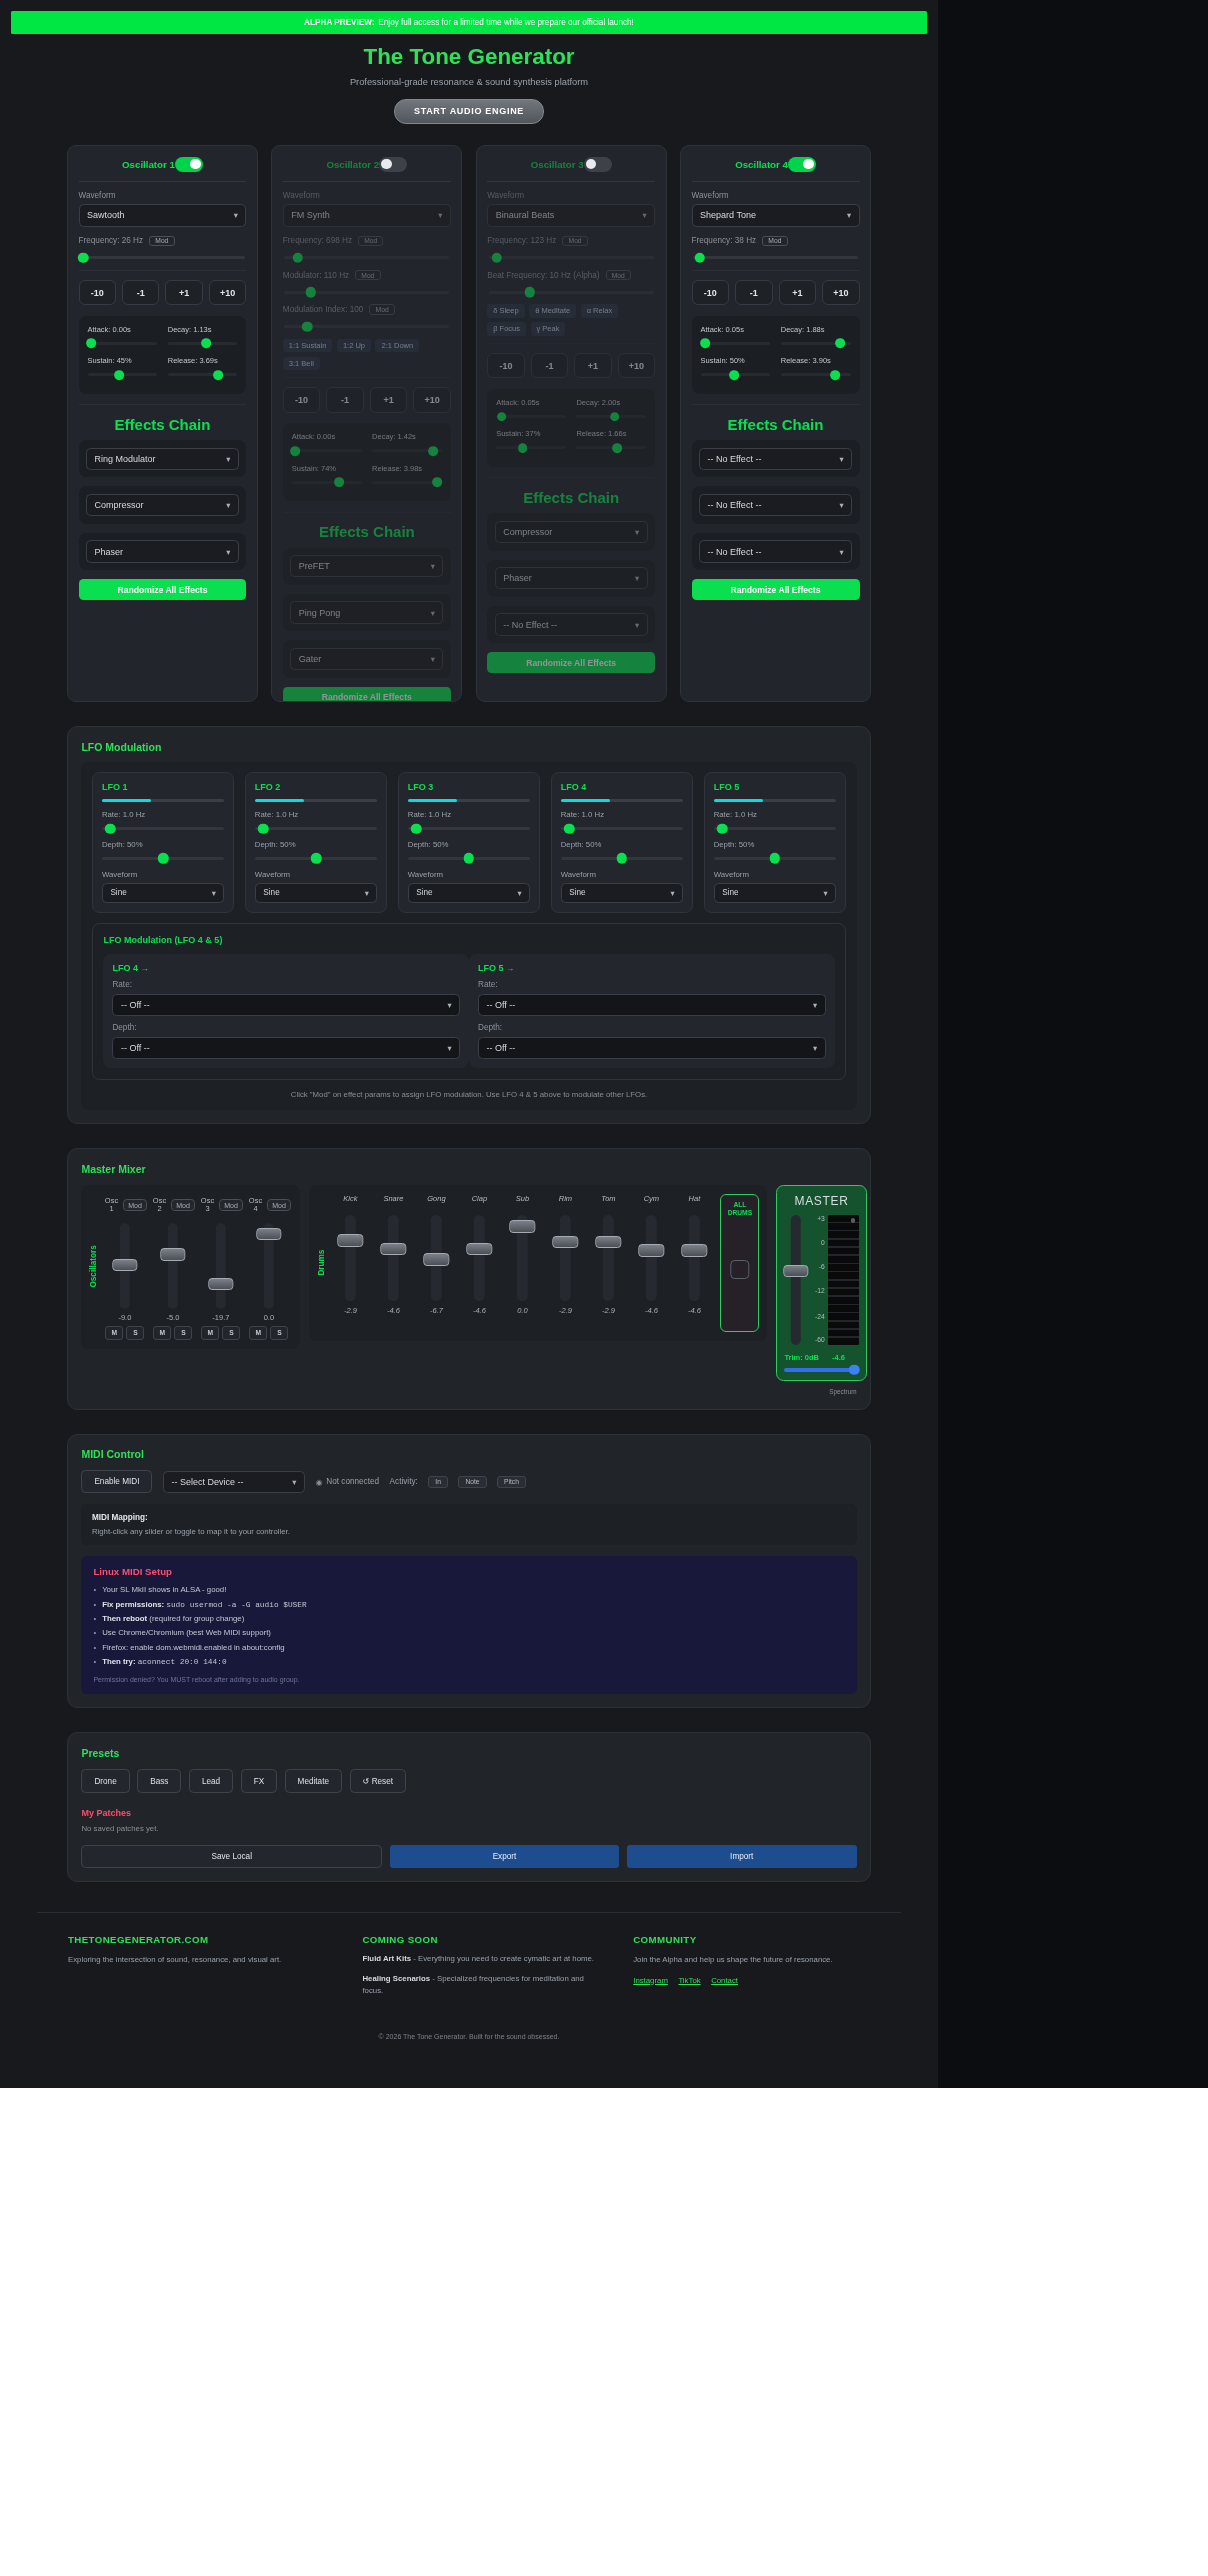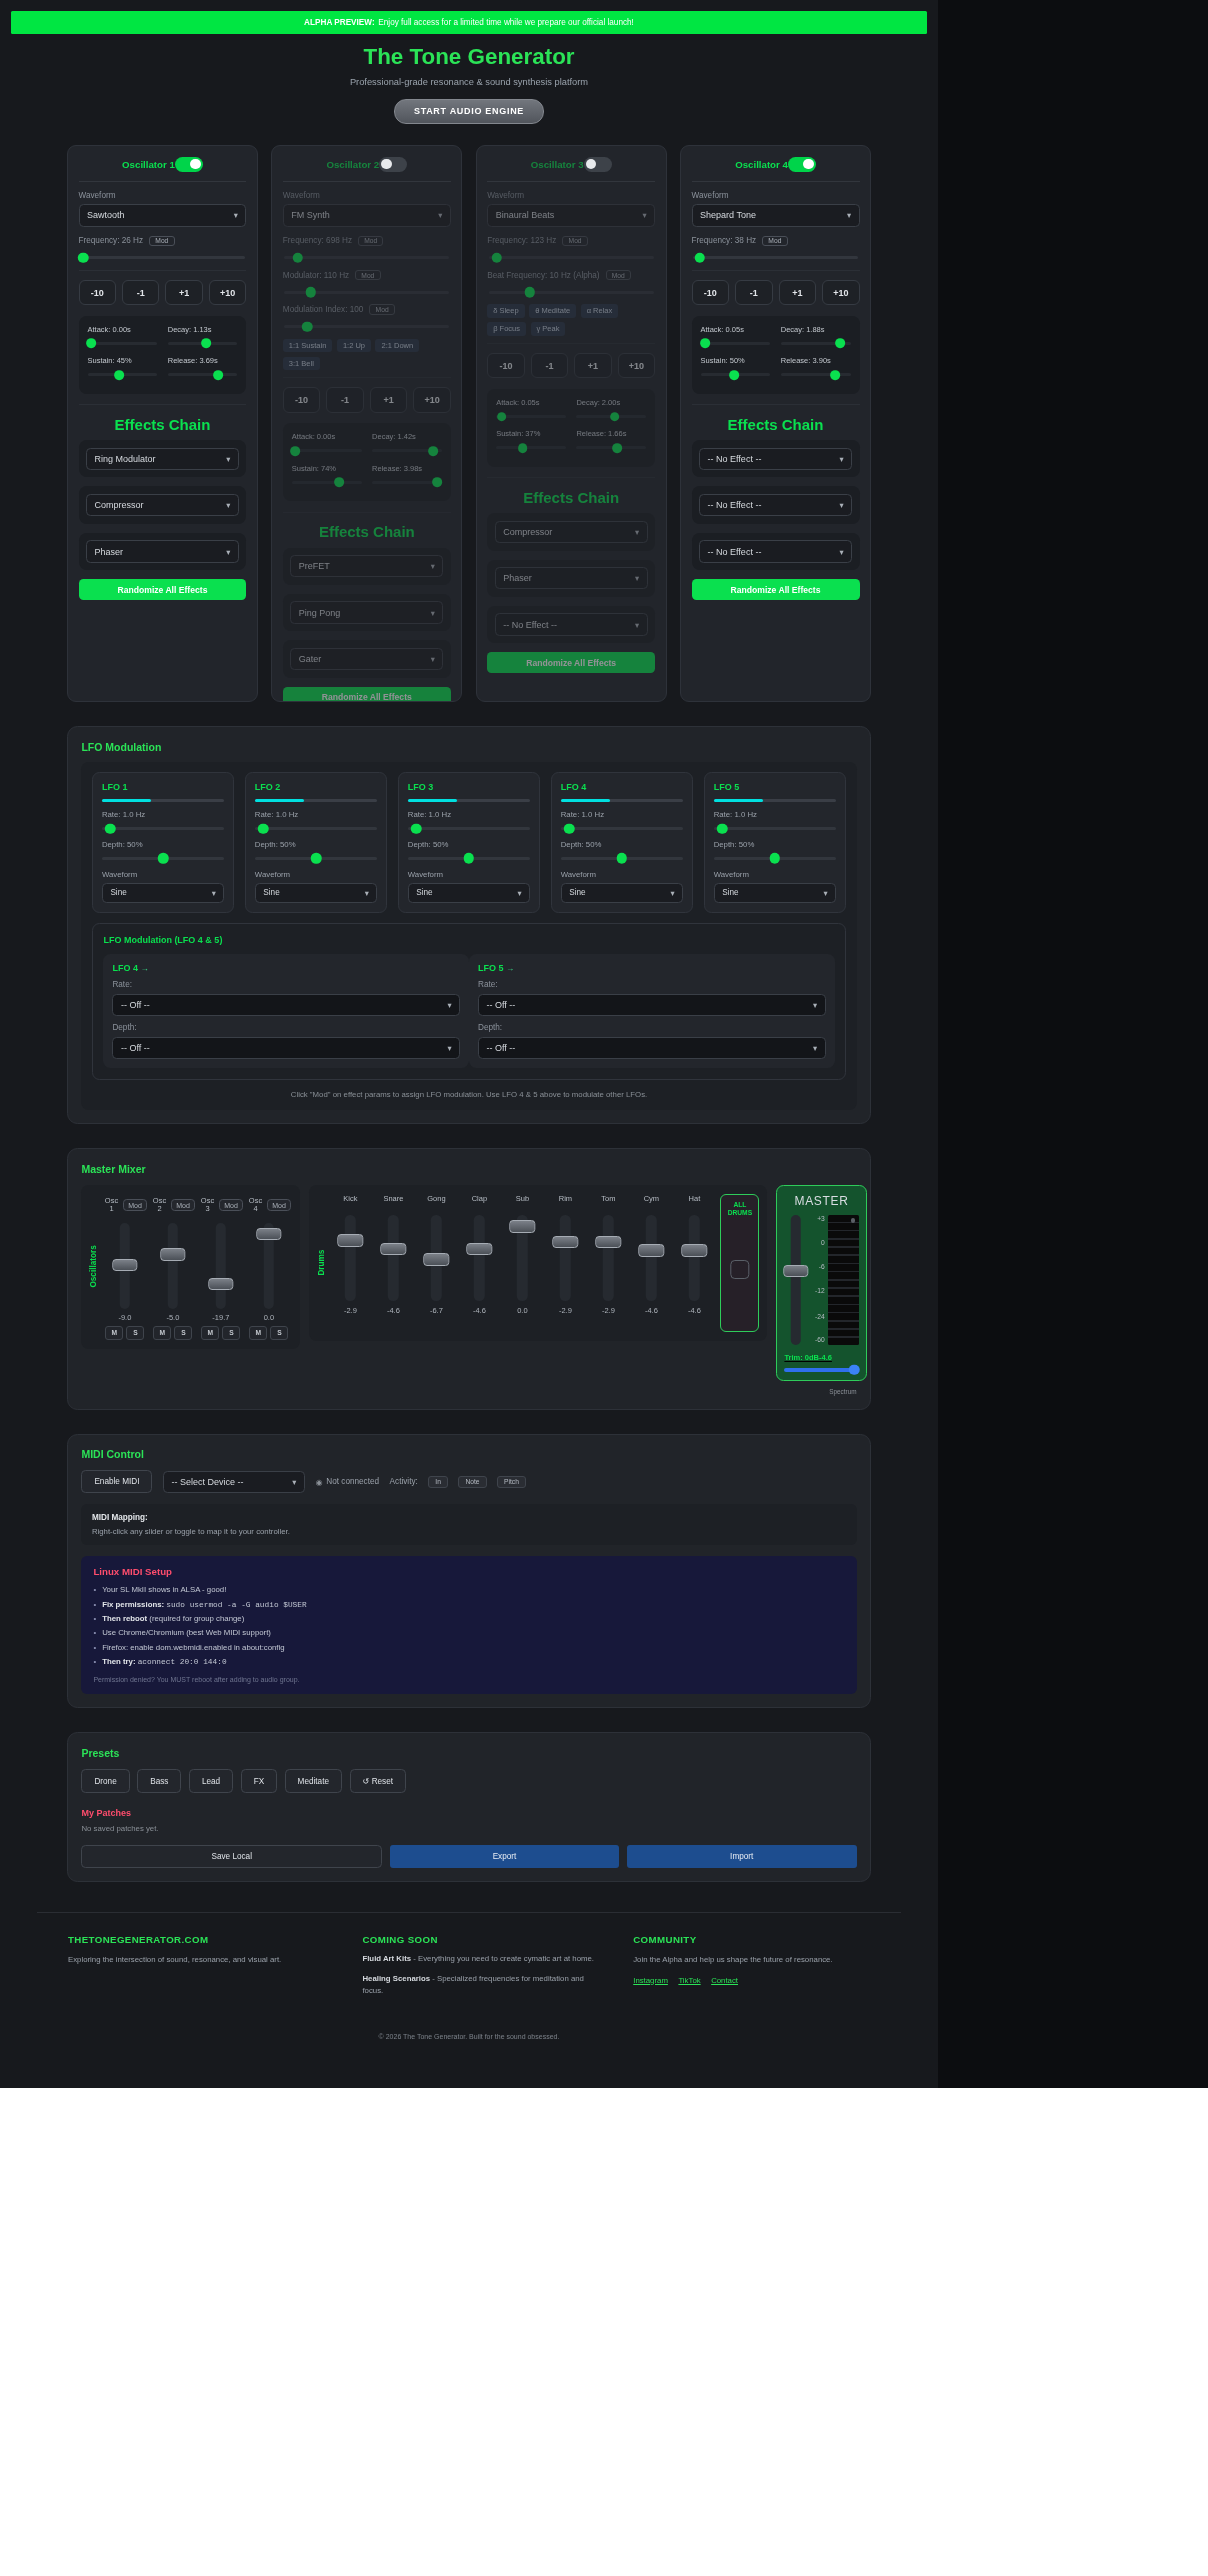--- a/index.html
+++ b/index.html
@@ -75,21 +75,21 @@
   .lfo-mod-card .flabel { margin-top:7.5px; }
   .lfo-mod-card .select { background:#131519; margin-top:3px; }
   .lfo-caption { text-align:center; color:#8a9097; font-size:7.8px; margin-top:10.5px; }
 
   
   .mix-row { display:flex; gap:9px; margin-top:10.5px; align-items:flex-start; }
   .mix-box { background:#1d2025; border-radius:7.5px; padding:9px 7.5px; display:flex; }
   .vlabel { writing-mode:vertical-rl; transform:rotate(180deg); color:#0ae04f; font-size:8.2px; font-weight:bold;
             text-align:center; margin-right:3px; }
   .mstrip { width:48px; display:flex; flex-direction:column; align-items:center; }
-  .dstrip { width:43px; }
+  .dstrip { width:43px;font-style:italic; }
   .mhead { display:flex; align-items:center; gap:2.2px; height:22.4px; }
   .mlabel { color:#b6bcc4; font-size:7.5px; line-height:1.15; width:18px; text-align:center; }
   .dname { color:#b6bcc4; font-size:7.5px; height:15px; }
   .modbtn { font-size:7px; color:#aab0b8; border:0.7px solid #4a4f58; border-radius:3.7px; padding:1.5px 4.5px;
             background:#24272d; cursor:pointer; }
   .vfader { position:relative; width:25.4px; height:86px; margin:6px 0 4.5px 0; cursor:pointer; }
   .vfader .track { position:absolute; left:50%; transform:translateX(-50%); width:10.5px; height:100%;
                    background:#262a30; border-radius:5.2px; }
   .vthumb { position:absolute; left:50%; transform:translateX(-50%); width:25.4px; height:12.7px; border-radius:3.7px;
             background:linear-gradient(#7b8088,#4b5057); border:0.7px solid #a6acb4; }
@@ -104,21 +104,21 @@
   .alldrums .vfader { height:97px; }
   .master-box { width:118px; border:1.1px solid #2ecc5a; border-radius:7.5px; background:#14532d; padding:7.5px; }
   .master-title { color:#d9dde2; font-size:12px; letter-spacing:0.7px; text-align:center; }
   .meter-row { display:flex; margin-top:7.5px; justify-content:center; gap:1.5px; }
   .master-box .vfader { height:130px; width:22.4px; margin:0; }
   .scale { position:relative; width:18px; height:130px; }
   .scale span { position:absolute; right:1.5px; color:#b8bec6; font-size:6.7px; }
   .meter { position:relative; width:31px; height:130px; background:#060606; border-radius:1.5px;
            background-image:repeating-linear-gradient(to bottom,#0a0a0a 0 6.7px,#23262b 6.7px 8.2px); }
   .meter .peak { position:absolute; top:3px; right:3.7px; width:4.5px; height:4.5px; border-radius:50%; background:#5a5f66; }
-  .trim-row { display:flex; gap:0; margin-top:7.5px; align-items:center;text-decoration:underline; }
+  .trim-row { display:flex; gap:13px; margin-top:7.5px; align-items:center; }
   .trim { color:#0ae04f; font-size:7.5px; font-weight:bold; }
   .blue-slider { position:relative; height:4.5px; background:#2f6fed; border-radius:2.2px; margin-top:6px; cursor:pointer; }
   .blue-slider .bthumb { position:absolute; top:50%; transform:translate(-50%,-50%); left:94%; width:10.5px; height:10.5px;
                          border-radius:50%; background:#3b82f6; }
   .spec-label { text-align:right; color:#8a9097; font-size:6.4px; margin-top:7.5px; }
   .lineup-row { display:flex; gap:9px; margin-top:3px; align-items:stretch; }
   .lineup-btn { background:#23262c; border:0.7px solid #3a3f47; border-radius:4.5px; padding:6.7px 10.5px; color:#d6dadf;
                 font-size:8.2px; white-space:nowrap; cursor:pointer; }
   .spectrum { flex:1; background:#15162c; border-radius:3px; height:48px; }
 

